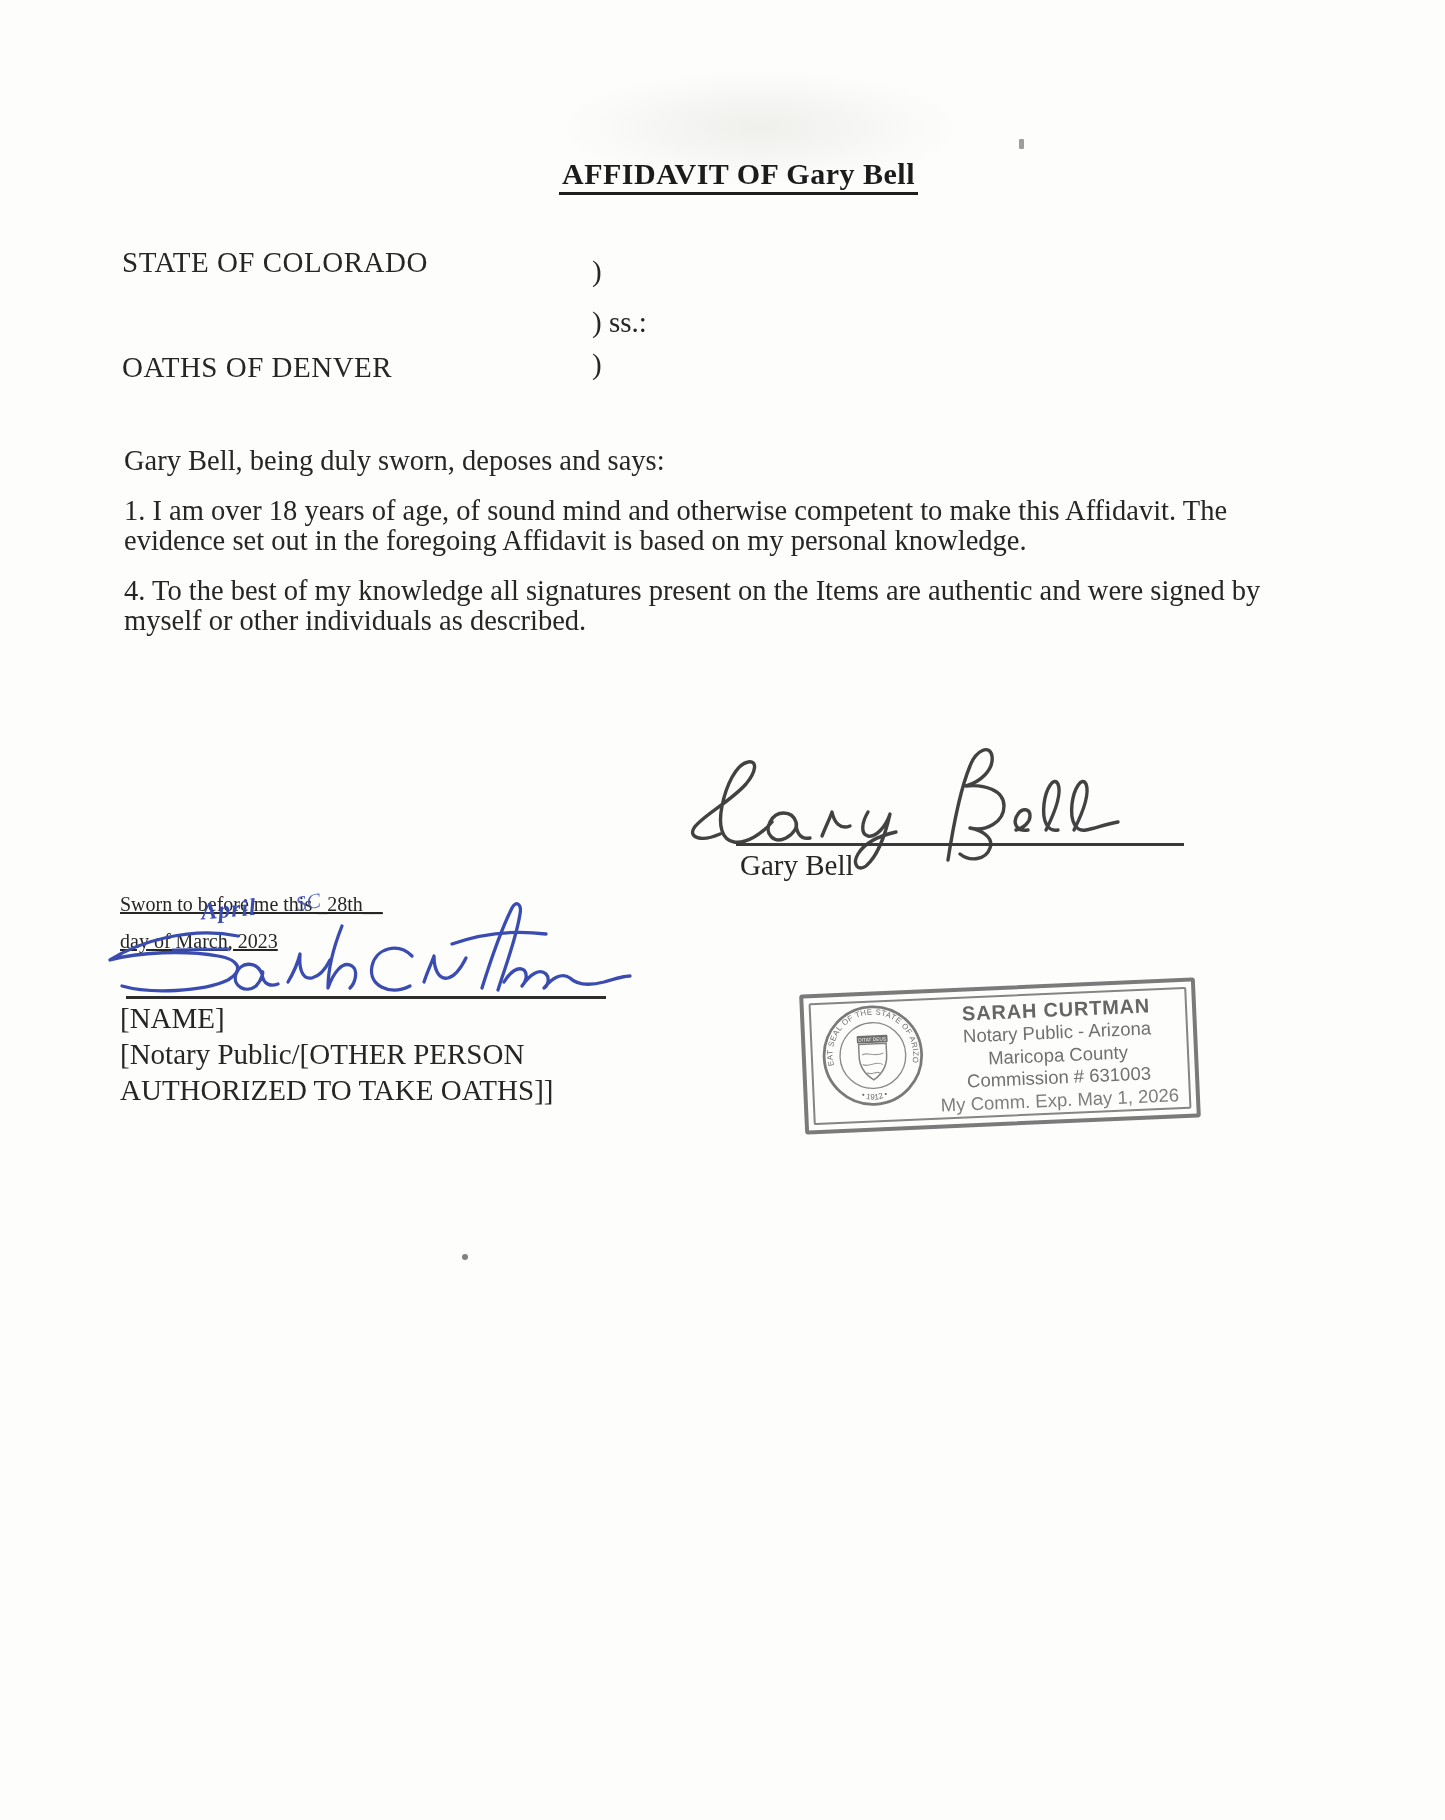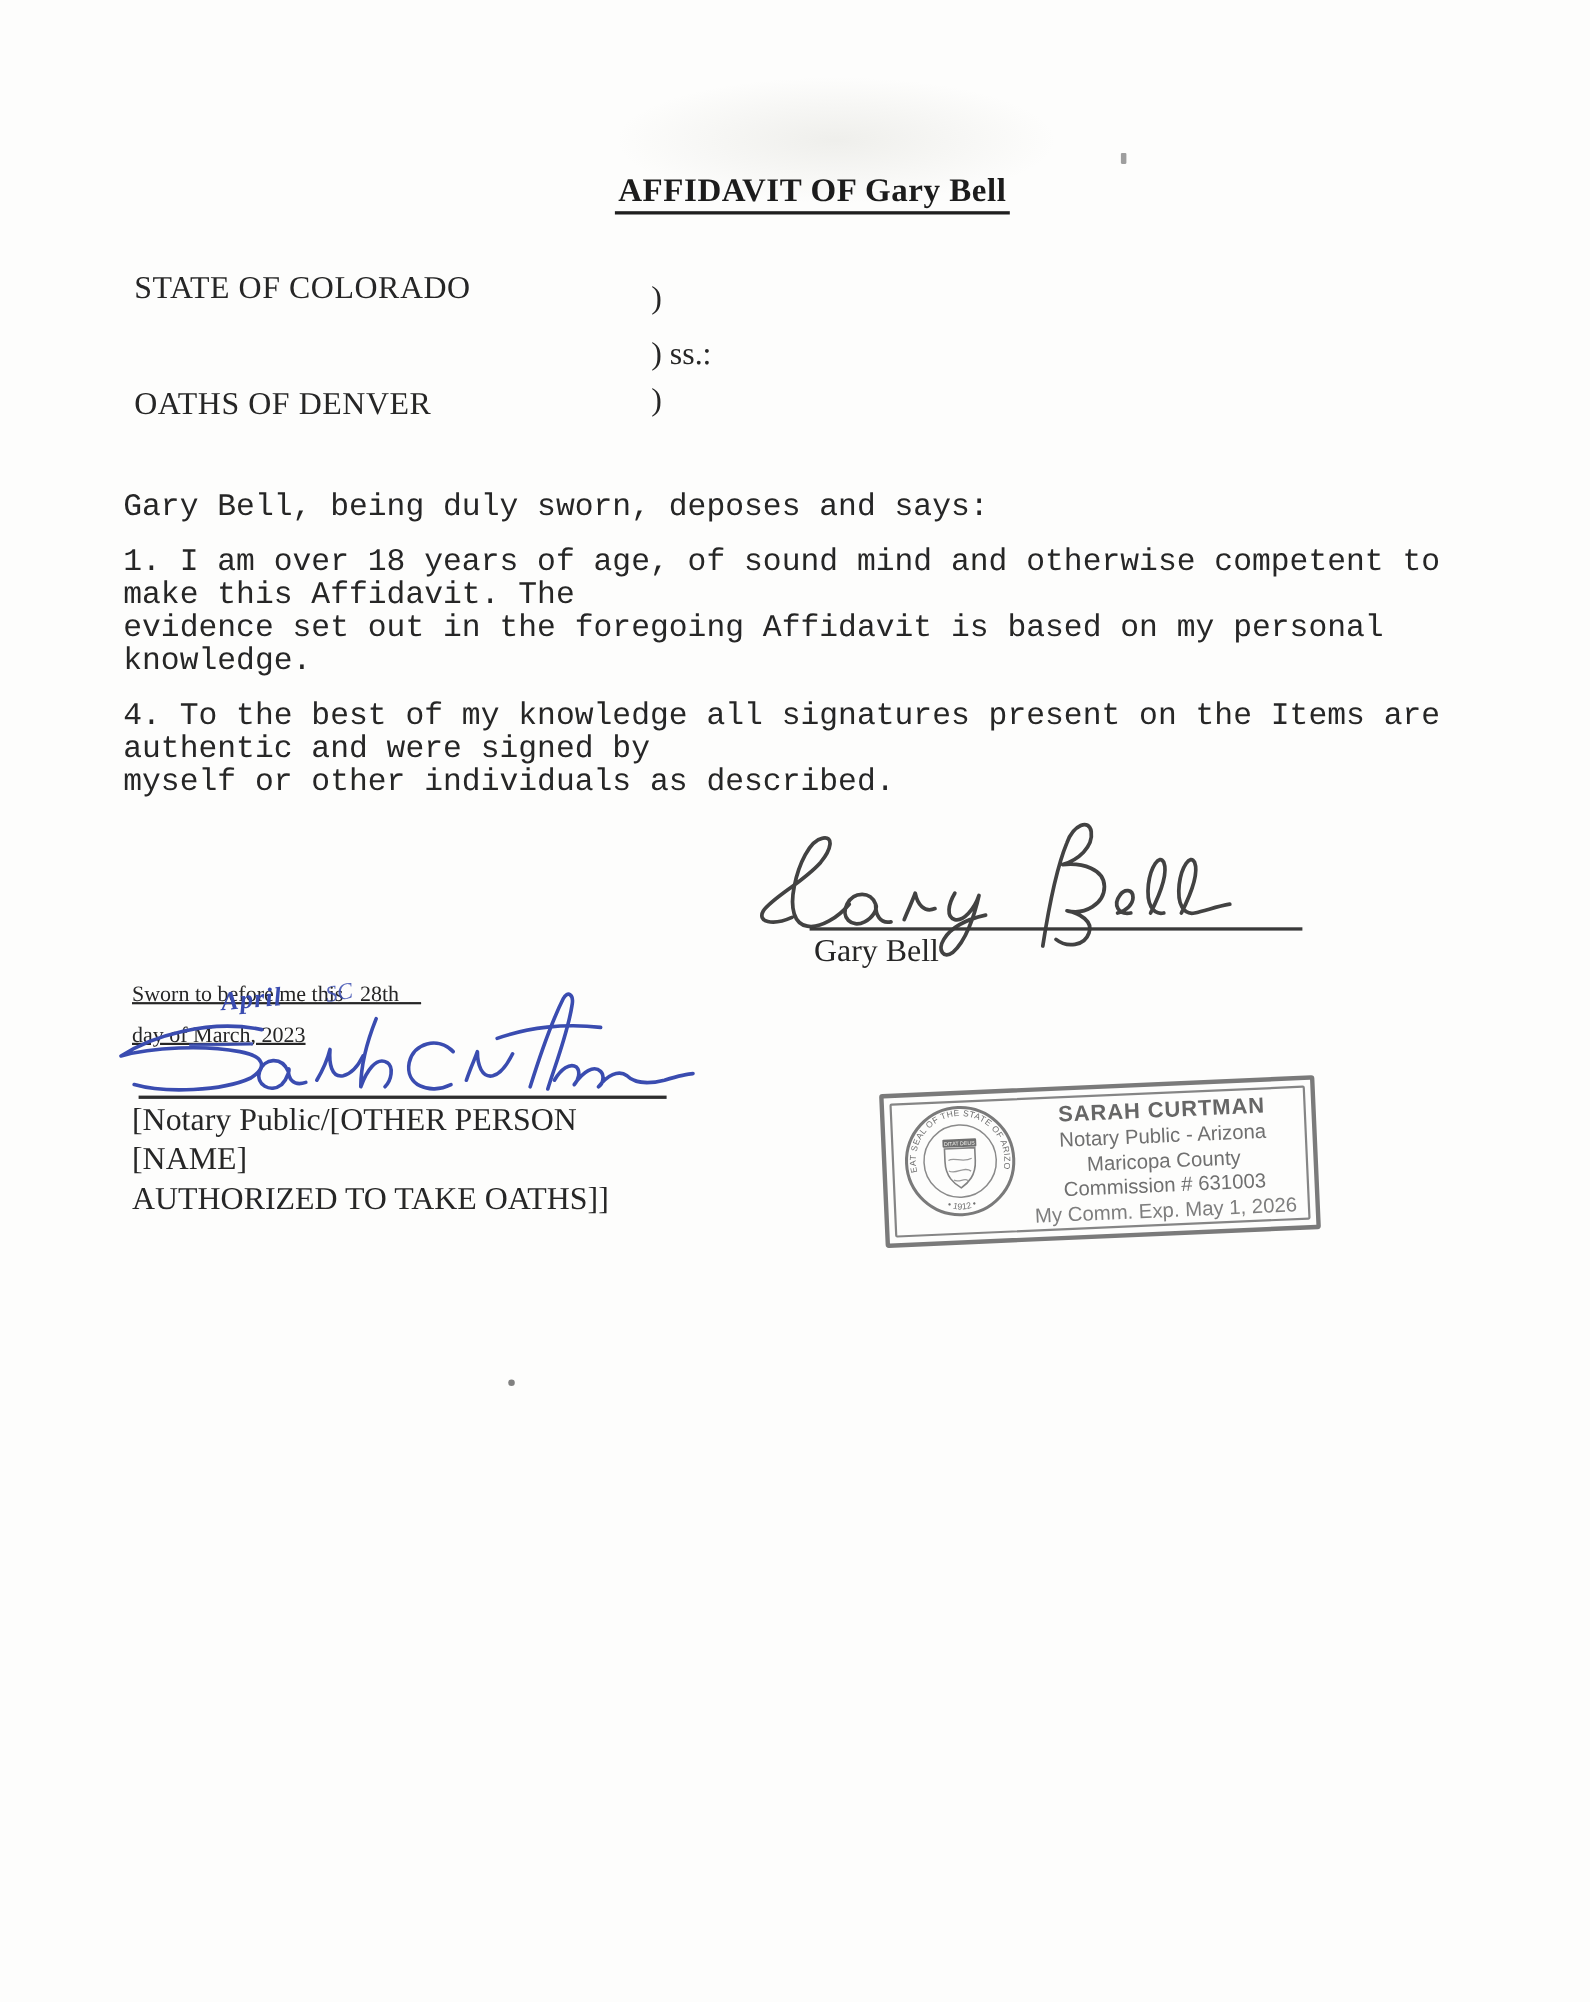--- a/index.html
+++ b/index.html
@@ -10,21 +10,21 @@
   .abs{position:absolute;}
   
   .title-wrap{position:absolute;top:157px;left:0;width:100%;text-align:center;padding-left:16px;}
   .title{display:inline-block;font-weight:bold;font-size:30px;letter-spacing:.5px;
     border-bottom:3.5px solid #1f1f1f;padding:0 3px 1px 3px;color:#1c1c1c;}
   
   .venue-left{position:absolute;left:122px;font-size:29px;letter-spacing:.5px;}
   .venue-paren{position:absolute;left:592px;font-size:29px;}
   
   .body-block{position:absolute;left:108px;top:446px;width:1262px;font-size:28.5px;line-height:30px;}
-  .body-block p{margin:0 0 20px 4px;white-space:pre-line;font-family:Liberation Mono, monospace;}
+  .body-block p{margin:0 0 20px 16px;white-space:pre-line;}
   
   .sig-line{position:absolute;left:736px;top:843px;width:448px;height:3px;background:#3a3a3a;}
   .printed-name{position:absolute;left:740px;top:849px;font-size:29px;text-align:center;}
   
   .sworn-block{position:absolute;left:120px;top:886px;font-size:20px;line-height:37px;white-space:nowrap;text-decoration:underline;}
   .bracket-block{position:absolute;left:120px;top:1000px;font-size:29px;line-height:36px;white-space:nowrap;}
   .strike-month{position:relative;}
   .blue-strike{position:absolute;left:-4px;top:18px;width:112%;height:3px;background:#3a4cb0;
     transform:rotate(-1.2deg);opacity:.9;}
   .april{position:absolute;left:201px;top:896px;color:#3a4cb0;font-size:24px;font-style:italic;
@@ -112,22 +112,22 @@
       <path d="M 322,58 C 308,44 286,50 282,68 C 278,88 300,98 320,88"></path>
       <path d="M 334,84 C 338,72 342,64 344,58 C 344,70 348,82 358,80 C 366,78 372,68 376,60"></path>
       <path d="M 392,90 C 402,58 414,26 422,10 C 426,2 432,6 430,16 C 426,42 414,72 408,92"></path>
       <path d="M 362,46 C 390,36 424,32 456,36"></path>
       <path d="M 414,84 C 420,74 428,68 434,72 C 438,76 436,84 432,88 C 440,76 450,70 456,76 C 460,80 458,88 454,90 C 462,80 472,74 480,80 C 486,86 498,88 514,84 C 524,81 534,78 540,78"></path>
     </g>
   </svg>
   <div class="notary-line"></div>
 
   <div class="bracket-block">
+    <div>[NAME]</div>
     <div>[Notary Public/[OTHER PERSON</div>
-    <div>[NAME]</div>
     <div>AUTHORIZED TO TAKE OATHS]]</div>
   </div>
 
   <div class="stamp">
     <div class="stamp-inner"></div>
     <svg class="seal" viewBox="0 0 100 100">
       <defs>
         <path id="ringTop" d="M 13,58 A 38,38 0 1 1 87,58"></path>
         <path id="ringBottom" d="M 32,85 A 28,28 0 0 0 68,85"></path>
       </defs>

